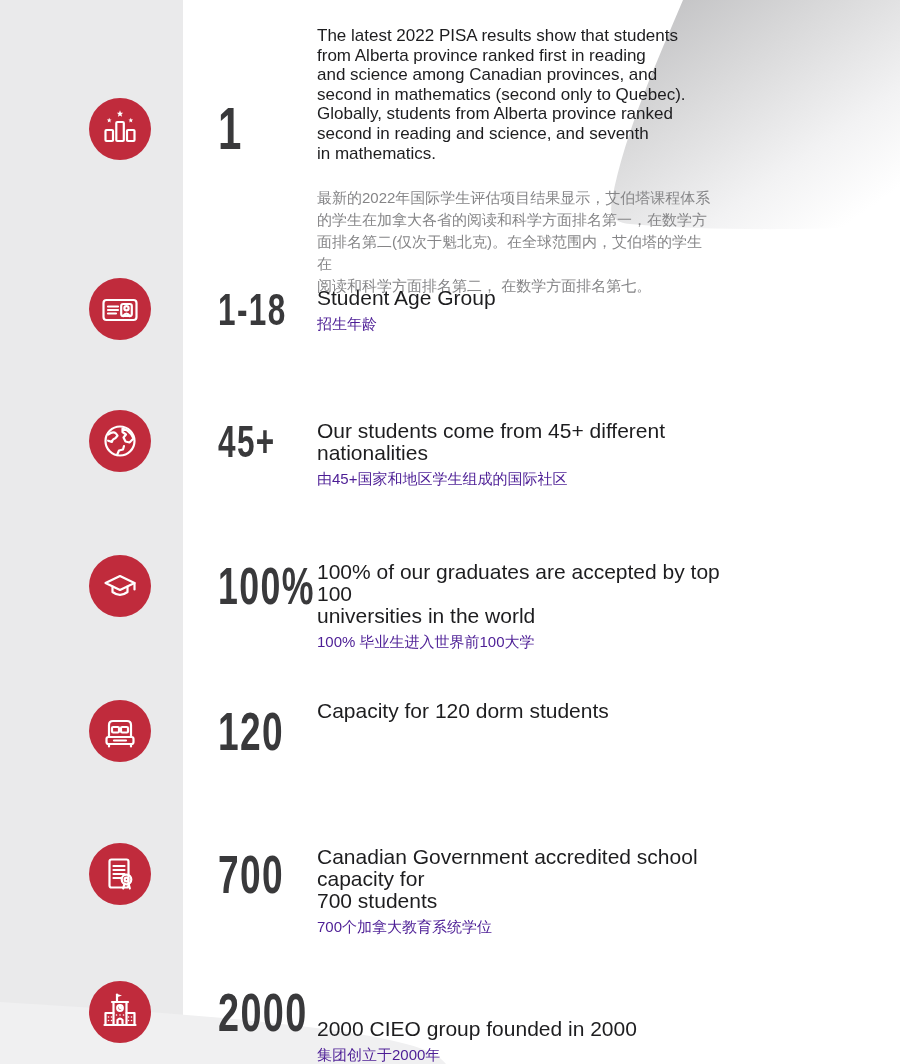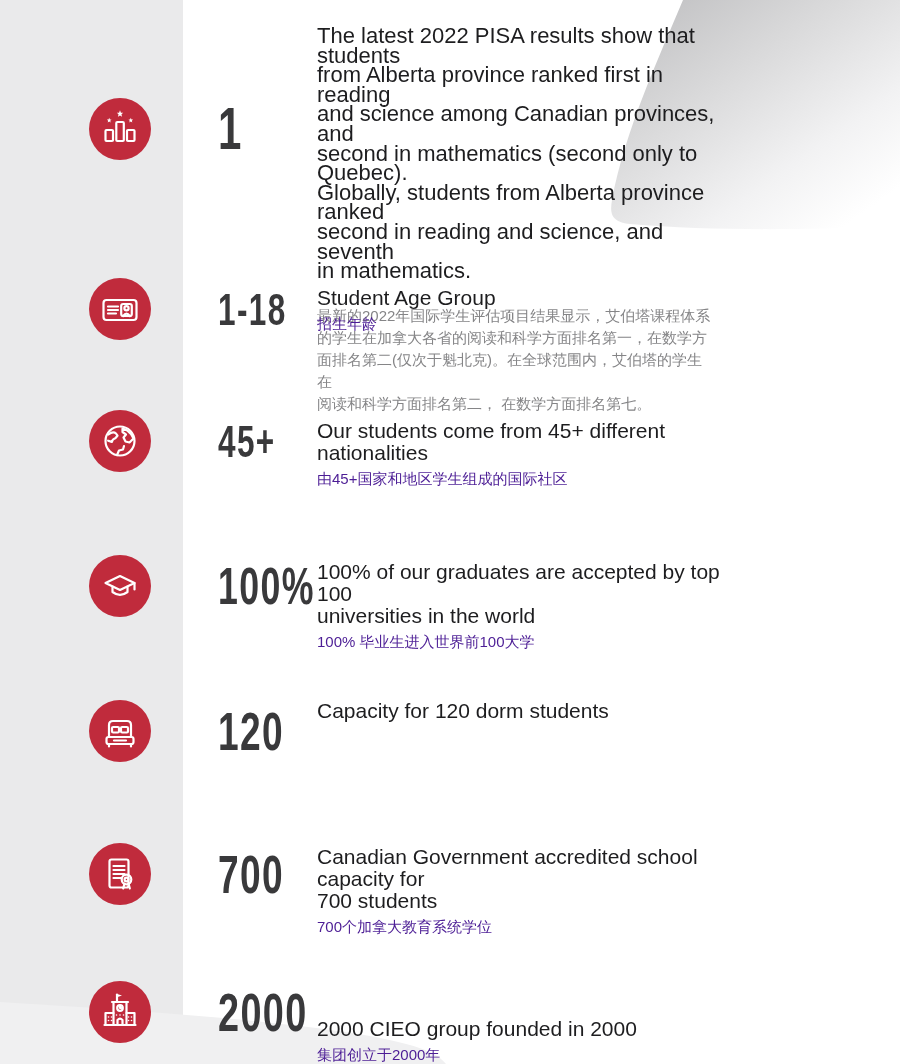--- a/index.html
+++ b/index.html
@@ -29,21 +29,21 @@
     line-height:1;
   }
   .txt{position:absolute;left:317px;width:440px;}
   .en{
     margin:0;font-size:21px;line-height:22px;color:#1d1d1f;white-space:pre-line;
   }
   .zh{
     margin:4px 0 0 0;font-size:15px;line-height:22px;color:#4c1d95;white-space:pre-line;
   }
   .txt-r1{width:398px;}
-  .txt-r1 .en{font-size:22px;line-height:19.6px;}
+  .txt-r1 .en{font-size:17px;line-height:19.6px;}
   .txt-r1 .zh{margin-top:24px;color:#858587;}
 </style>
 </head>
 <body>
 
 <div class="col-gray"></div>
 
 <svg class="deco blob-top" width="300" height="240" viewBox="0 0 300 240">
   <defs>
     <linearGradient id="blobGrad" x1="0" y1="0" x2="0.85" y2="0.95">

